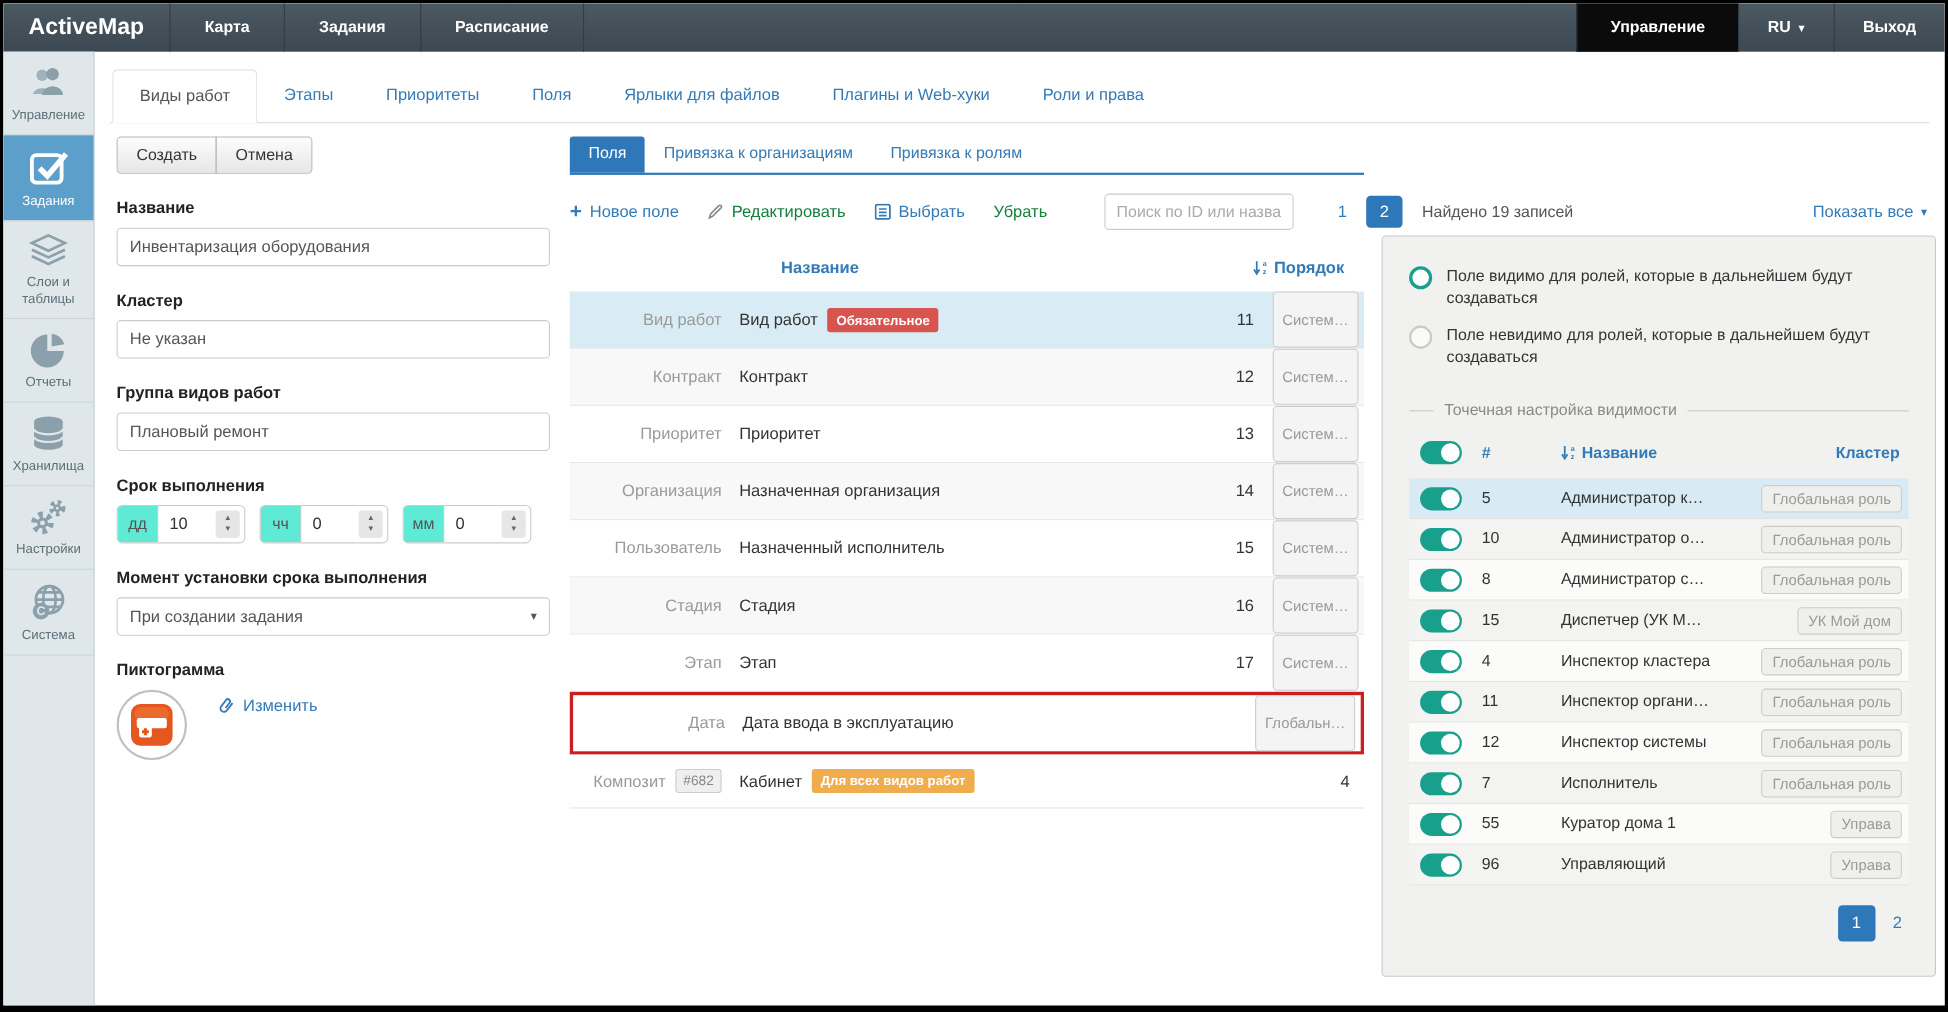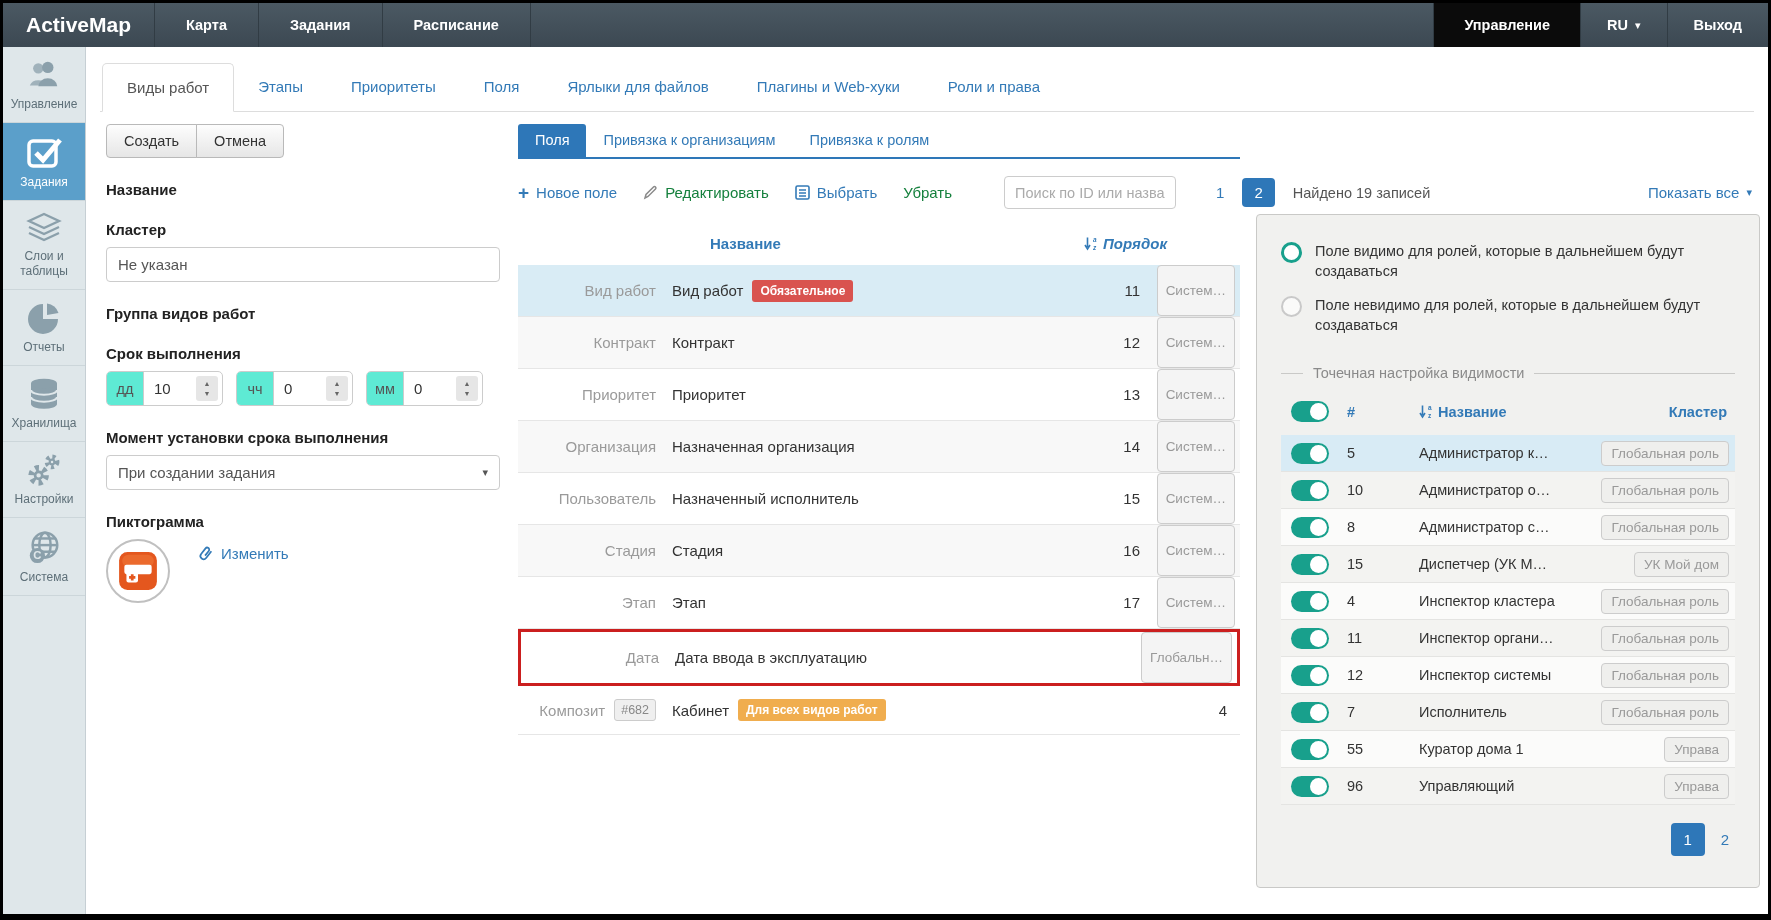--- a/index.html
+++ b/index.html
@@ -95,22 +95,22 @@
                 border-radius:4px; cursor:pointer; }
   .found { margin-left:18px; color:#555; font-size:14.5px; }
   .showall { margin-left:auto; display:flex; align-items:center; gap:7px; color:#337ab7;
              font-size:15px; cursor:pointer; padding-right:2px; }
 
   .lower { display:flex; flex:1; min-height:0; }
   .ftable { width:722px; flex:none; margin-top:26px; }
   .fhead { display:grid; grid-template-columns:140px 1fr 56px 100px; padding-bottom:13px;
            color:#337ab7; font-weight:bold; font-size:15px; align-items:center; }
   .fhead .h-name { grid-column:2; padding-left:52px; }
-  .fhead .h-order { grid-column:3 / 5; display:flex; align-items:center;
-                    gap:5px; padding-right:18px;font-style:italic; }
+  .fhead .h-order { grid-column:3 / 5; display:flex; justify-content:flex-end; align-items:center;
+                    gap:5px; padding-right:18px; }
   .frow { display:grid; grid-template-columns:140px 1fr 56px 100px; align-items:center;
           min-height:49px; font-size:15px; border-bottom:1px solid #e6e6e6; background:#fff;
           cursor:pointer; }
   .frow:nth-child(even) { background:#f8f8f8; }
   .frow.selected { background:#d9ecf5; }
   .frow.highlighted { border:3px solid #cb1f1f; background:#fff; }
   .fc-type { display:flex; justify-content:flex-end; align-items:center; gap:9px;
              color:#9a9a9a; text-align:right; padding-right:2px; }
   .fc-name { padding-left:14px; display:flex; align-items:center; gap:9px; color:#333; }
   .fc-order { text-align:right; color:#333; }
@@ -275,25 +275,27 @@
 
       <div class="content-body">
 
         <div class="form-col">
           <div class="btn-group">
             <button class="btn">Создать</button>
             <button class="btn">Отмена</button>
           </div>
 
           <div class="flabel">Название</div>
+          <input class="finput" type="text" value="Инвентаризация оборудования" style="">
 
           <div class="flabel">Кластер</div>
           <input class="finput" type="text" value="Не указан" style="">
 
           <div class="flabel">Группа видов работ</div>
+          <input class="finput" type="text" value="Плановый ремонт" style="">
 
           <div class="flabel">Срок выполнения</div>
           <div class="stepper-row">
 
               <div class="stepper">
                 <div class="unit">дд</div>
                 <input type="text" value="10" style="">
                 <div class="spin">
                   <span>▲</span>
                   <span>▼</span>

